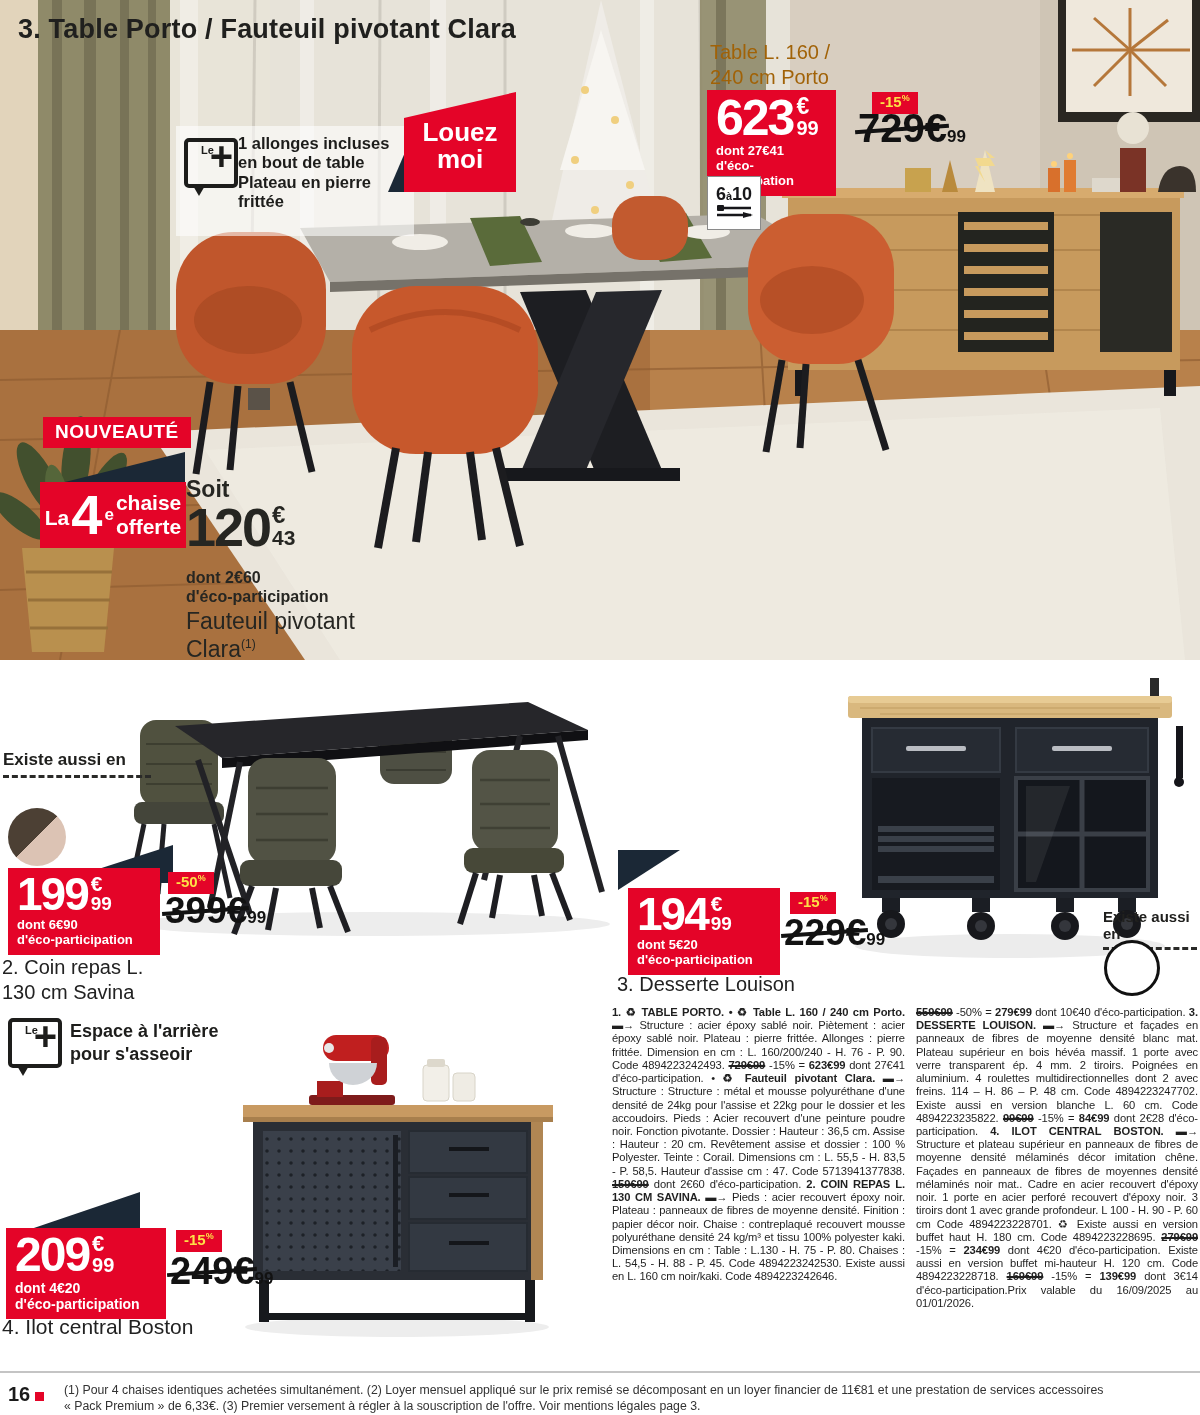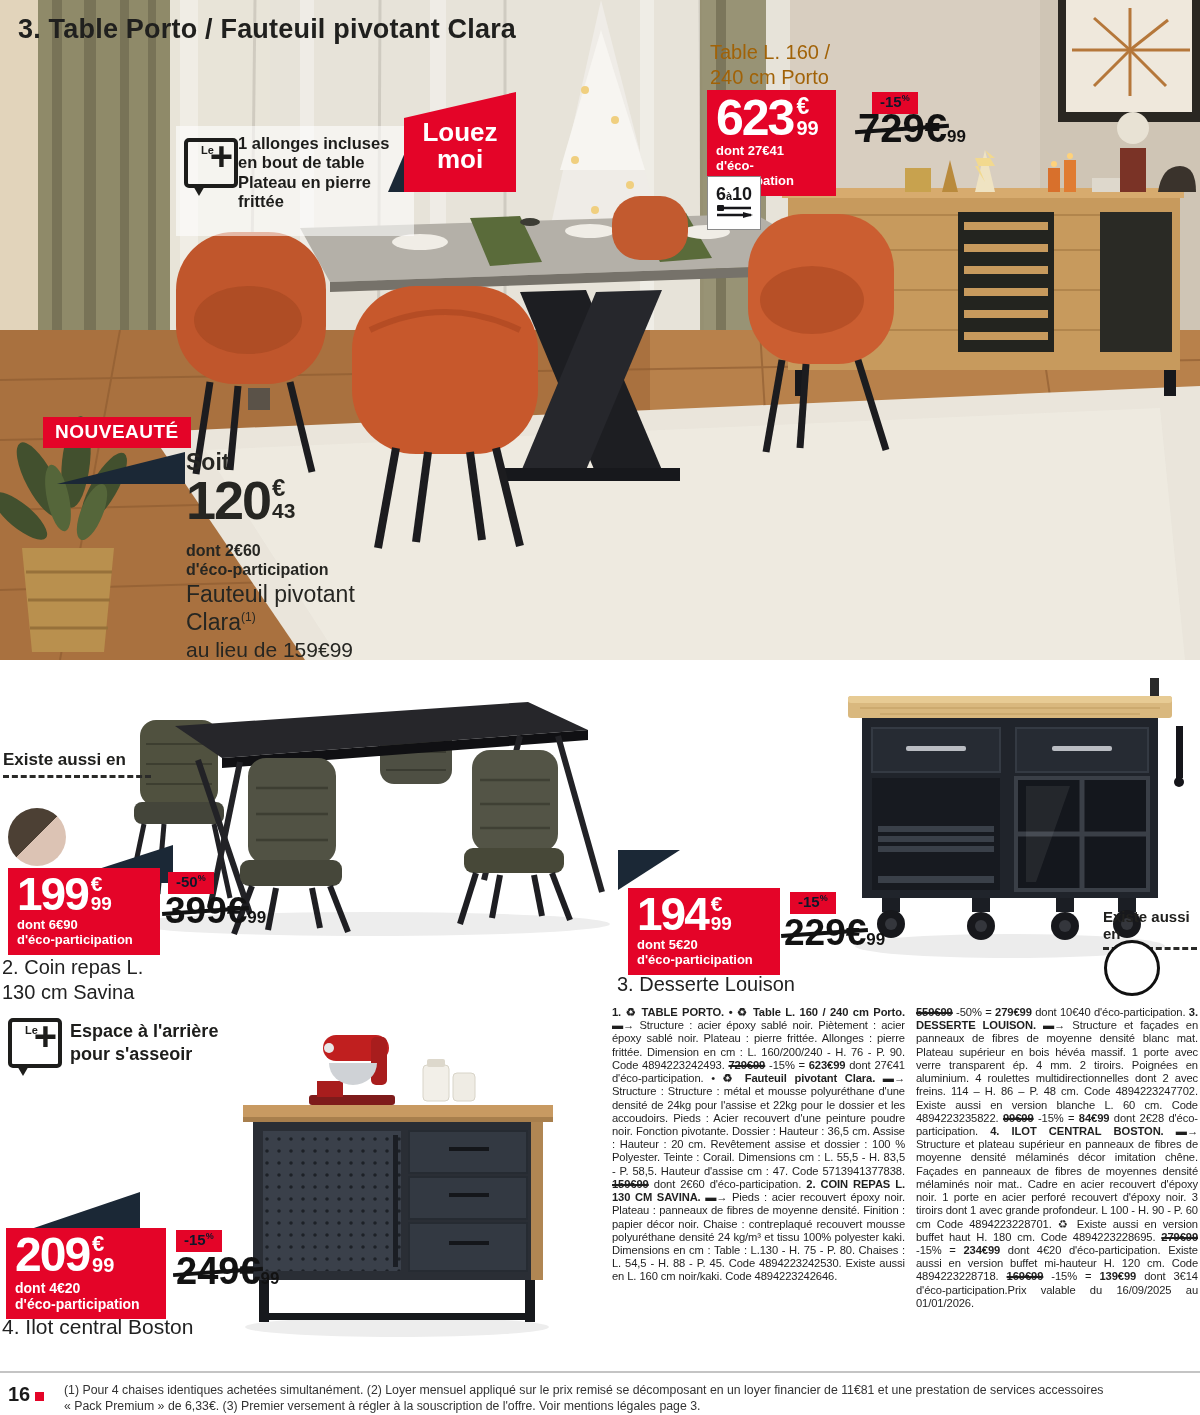--- a/index.html
+++ b/index.html
@@ -30,42 +30,42 @@
   .rentbox .per{font-size:16px;font-weight:800;}
   .rentbox sup{font-size:9px;}
   .rentbox .sm{font-size:13.5px;line-height:1.3;}
   .prodlabel{position:absolute;left:710px;top:40px;font-size:20px;line-height:1.25;color:#a16207;font-weight:500;}
   
   .pblock{position:absolute;background:#e40428;color:#fff;padding:5px 10px 7px 9px;box-sizing:border-box;}
   .prow{display:flex;align-items:flex-start;}
   .pnum{font-weight:800;line-height:.92;letter-spacing:-2px;}
   .pstack{display:flex;flex-direction:column;font-weight:800;margin-left:3px;}
   .peco{font-size:13px;font-weight:700;line-height:1.15;margin-top:3px;}
-  .badge{position:absolute;background:#e40428;color:#0f172a;font-weight:800;font-size:15px;
+  .badge{position:absolute;background:#e40428;color:#fde047;font-weight:800;font-size:15px;
          padding:2px 8px 3px;line-height:1.1;}
   .badge sup{font-size:9px;}
   .oldp{position:absolute;font-weight:800;color:#121212;white-space:nowrap;}
   .op-main{position:relative;display:inline-block;}
   .op-main::after{content:"";position:absolute;left:-3px;right:-2px;top:46%;height:4px;background:#121212;transform:rotate(-4deg);}
   .op-cts{font-size:17px;font-weight:800;}
   .capbox{position:absolute;left:707px;top:176px;width:52px;height:52px;background:#fff;border:1px solid #8a8a8a;
           display:flex;flex-direction:column;align-items:center;justify-content:center;}
   .capbox .cnum{font-weight:800;font-size:18px;color:#17171a;line-height:1;}
   .capbox .cnum .a{font-size:11px;font-weight:700;}
   .nouveaute{position:absolute;left:43px;top:417px;background:#e40428;color:#fff;font-weight:800;
              font-size:19px;padding:4px 12px 5px;letter-spacing:.5px;}
   .wedge{position:absolute;background:#1b2836;clip-path:polygon(0 100%,100% 0,100% 100%);}
   .wedge.alt{clip-path:polygon(0 0,100% 0,0 100%);}
   .offer4{position:absolute;left:40px;top:482px;width:146px;height:66px;background:#e40428;color:#fff;
           display:flex;align-items:center;justify-content:center;gap:2px;}
   .offer4 .la{font-size:21px;font-weight:700;margin-top:6px;}
   .offer4 .four{font-size:56px;font-weight:800;line-height:.9;}
   .offer4 .foursup{font-size:17px;font-weight:800;vertical-align:super;}
   .offer4 .col{display:flex;flex-direction:column;font-weight:800;font-size:21px;line-height:1.15;}
-  .soit{position:absolute;left:186px;top:449px;color:#262622;}
+  .soit{position:absolute;left:186px;top:476px;color:#262622;}
   .soit .slabel{font-size:23px;font-weight:600;}
   .soit .sprice{display:flex;align-items:flex-start;color:#262622;font-weight:800;}
   .soit .snum{font-size:54px;line-height:.9;letter-spacing:-2px;}
   .soit .sstack{display:flex;flex-direction:column;margin-left:2px;font-weight:800;}
   .soit .seur{font-size:24px;line-height:1;}
   .soit .scts{font-size:21px;line-height:1;}
   .soit .seco{font-size:16px;font-weight:700;line-height:1.2;margin-top:16px;}
   .soit .sname{font-size:23px;font-weight:500;line-height:1.2;margin-top:2px;}
   .soit .swas{font-size:21px;font-weight:500;margin-top:2px;}
   
@@ -310,20 +310,29 @@
         <g fill="#17171a">
             <rect x="2" y="2" width="7" height="6" rx="1"></rect>
             <polygon points="28,9 38,12 28,15"></polygon>
           </g>
       </svg>
     </div>
 
     <div class="nouveaute">NOUVEAUTÉ</div>
     <div class="wedge" style="left:57px;top:452px;width:128px;height:32px;"></div>
 
+    <div class="offer4">
+      <span class="la">La</span>
+      <span class="four">4</span>
+      <span class="foursup">e</span>
+      <span class="col">
+          <span>chaise</span>
+          <span>offerte</span>
+        </span>
+    </div>
 
     <div class="soit">
       <div class="slabel">Soit</div>
       <div class="sprice">
         <span class="snum">120</span>
         <span class="sstack">
             <span class="seur">€</span>
             <span class="scts">43</span>
           </span>
       </div>
@@ -547,21 +556,21 @@
     <div class="prow">
       <span class="pnum" style="font-size:48px;">209</span>
       <span class="pstack">
           <span style="font-size:22px;line-height:1;">€</span>
           <span style="font-size:20px;line-height:1;">99</span>
         </span>
     </div>
     <div class="peco" style="font-size:14px;"><span>dont 4€20</span><br><span>d'éco-participation</span></div>
   </div>
   <div class="badge" style="left:176px;top:1230px;"><span>-15</span><sup>%</sup></div>
-  <div class="oldp" style="left:176px;top:1250px;font-size:38px;">
+  <div class="oldp" style="left:170px;top:1250px;font-size:38px;">
     <span class="op-main">249€</span><span class="op-cts">99</span>
   </div>
   <div class="caption" style="left:2px;top:1314px;font-size:21px;">4. Ilot central Boston</div>
 
   <div class="desc" style="left:612px;top:1006px;width:293px;height:360px;"><span class="b">1. ♻ TABLE PORTO. • ♻ Table L. 160 / 240 cm Porto. </span><span>▬→ </span><span>Structure : acier époxy sablé noir. Piètement : acier époxy sablé noir. Plateau : pierre frittée. Allonges : pierre frittée. Dimension en cm : L. 160/200/240 - H. 76 - P. 90. Code 4894223242493. </span><span class="st">729€99</span><span> -15% = </span><span class="b">623€99</span><span> dont 27€41 d'éco-participation. • </span><span class="b">♻ Fauteuil pivotant Clara. </span><span>▬→ </span><span>Structure : Structure : métal et mousse polyuréthane d'une densité de 24kg pour l'assise et 22kg pour le dossier et les accoudoirs. Pieds : Acier recouvert d'une peinture poudre noir. Fonction pivotante. Dossier : Hauteur : 36,5 cm. Assise : Hauteur : 20 cm. Revêtement assise et dossier : 100 % Polyester. Teinte : Corail. Dimensions cm : L. 55,5 - H. 83,5 - P. 58,5. Hauteur d'assise cm : 47. Code 5713941377838. </span><span class="st">159€99</span><span> dont 2€60 d'éco-participation. </span><span class="b">2. COIN REPAS L. 130 CM SAVINA. </span><span>▬→ </span><span>Pieds : acier recouvert époxy noir. Plateau : panneaux de fibres de moyenne densité. Finition : papier décor noir. Chaise : contreplaqué recouvert mousse polyuréthane densité 24 kg/m³ et tissu 100% polyester kaki. Dimensions en cm : Table : L.130 - H. 75 - P. 80. Chaises : L. 54,5 - H. 88 - P. 45. Code 4894223242530. Existe aussi en L. 160 cm noir/kaki. Code 4894223242646.</span></div>
   <div class="desc" style="left:916px;top:1006px;width:282px;height:360px;"><span class="st">559€99</span><span> -50% = </span><span class="b">279€99</span><span> dont 10€40 d'éco-participation. </span><span class="b">3. DESSERTE LOUISON. </span><span>▬→ </span><span>Structure et façades en panneaux de fibres de moyenne densité blanc mat. Plateau supérieur en bois hévéa massif. 1 porte avec verre transparent ép. 4 mm. 2 tiroirs. Poignées en aluminium. 4 roulettes multidirectionnelles dont 2 avec freins. 114 – H. 86 – P. 48 cm. Code 4894223247702. Existe aussi en version blanche L. 60 cm. Code 4894223235822. </span><span class="st">99€99</span><span> -15% = </span><span class="b">84€99</span><span> dont 2€28 d'éco-participation. </span><span class="b">4. ILOT CENTRAL BOSTON. </span><span>▬→ </span><span>Structure et plateau supérieur en panneaux de fibres de moyenne densité mélaminés décor imitation chêne. Façades en panneaux de fibres de moyennes densité mélaminés noir mat.. Cadre en acier recouvert d'époxy noir. 1 porte en acier perforé recouvert d'époxy noir. 3 tiroirs dont 1 avec grande profondeur. L 100 - H. 90 - P. 60 cm Code 4894223228701. ♻ Existe aussi en version buffet haut H. 180 cm. Code 4894223228695. </span><span class="st">279€99</span><span> -15% = </span><span class="b">234€99</span><span> dont 4€20 d'éco-participation. Existe aussi en version buffet mi-hauteur H. 120 cm. Code 4894223228718. </span><span class="st">169€99</span><span> -15% = </span><span class="b">139€99</span><span> dont 3€14 d'éco-participation.Prix valable du 16/09/2025 au 01/01/2026.</span></div>
 
   <div class="divider"></div>
   <div class="footer-page"><span>16</span><span class="footer-sq"></span></div>
   <div class="footnote">

